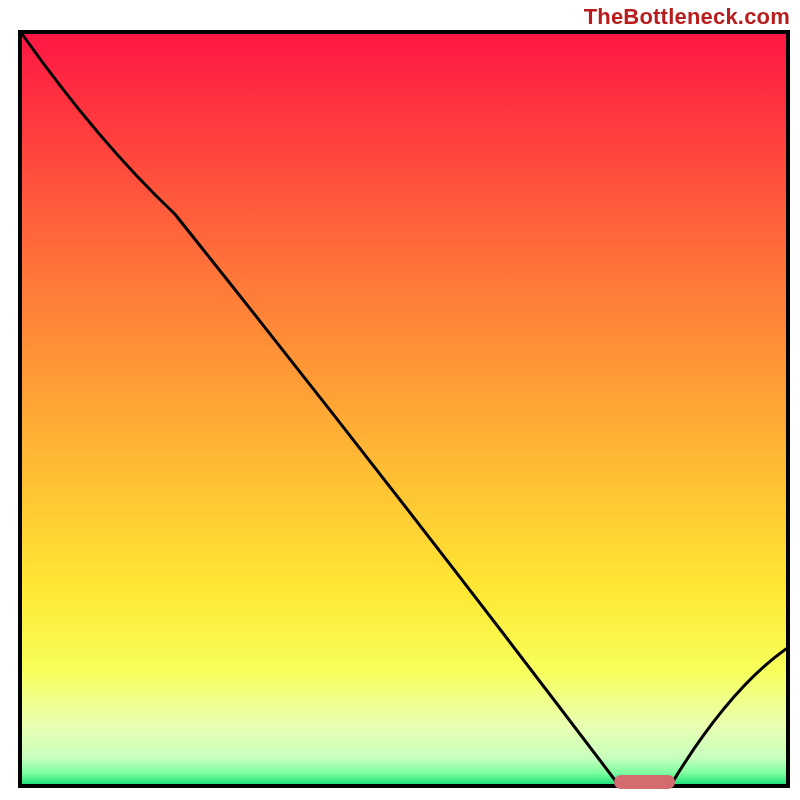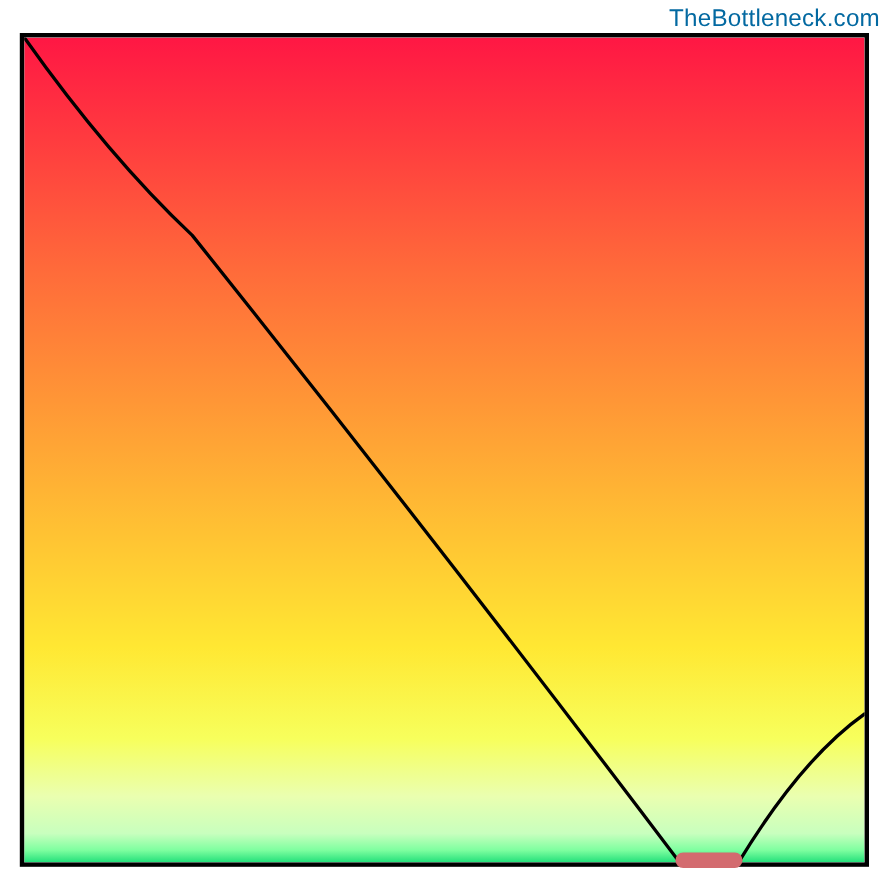--- a/index.html
+++ b/index.html
@@ -12,24 +12,24 @@
     overflow: hidden;
   }
   .stage {
     position: relative;
     width: 800px;
     height: 800px;
   }
   .watermark {
     position: absolute;
     top: 4px;
-    right: 0;
-    color: #0369a1;
+    right: 10px;
+    color: #b91c1c;
     font-size: 22px;
-    font-weight: 400;
+    font-weight: 700;
     letter-spacing: 0.2px;
     user-select: none;
     z-index: 10;
   }
   .plot-frame {
     position: absolute;
     left: 18px;
     top: 30px;
     width: 764px;
     height: 750px;

